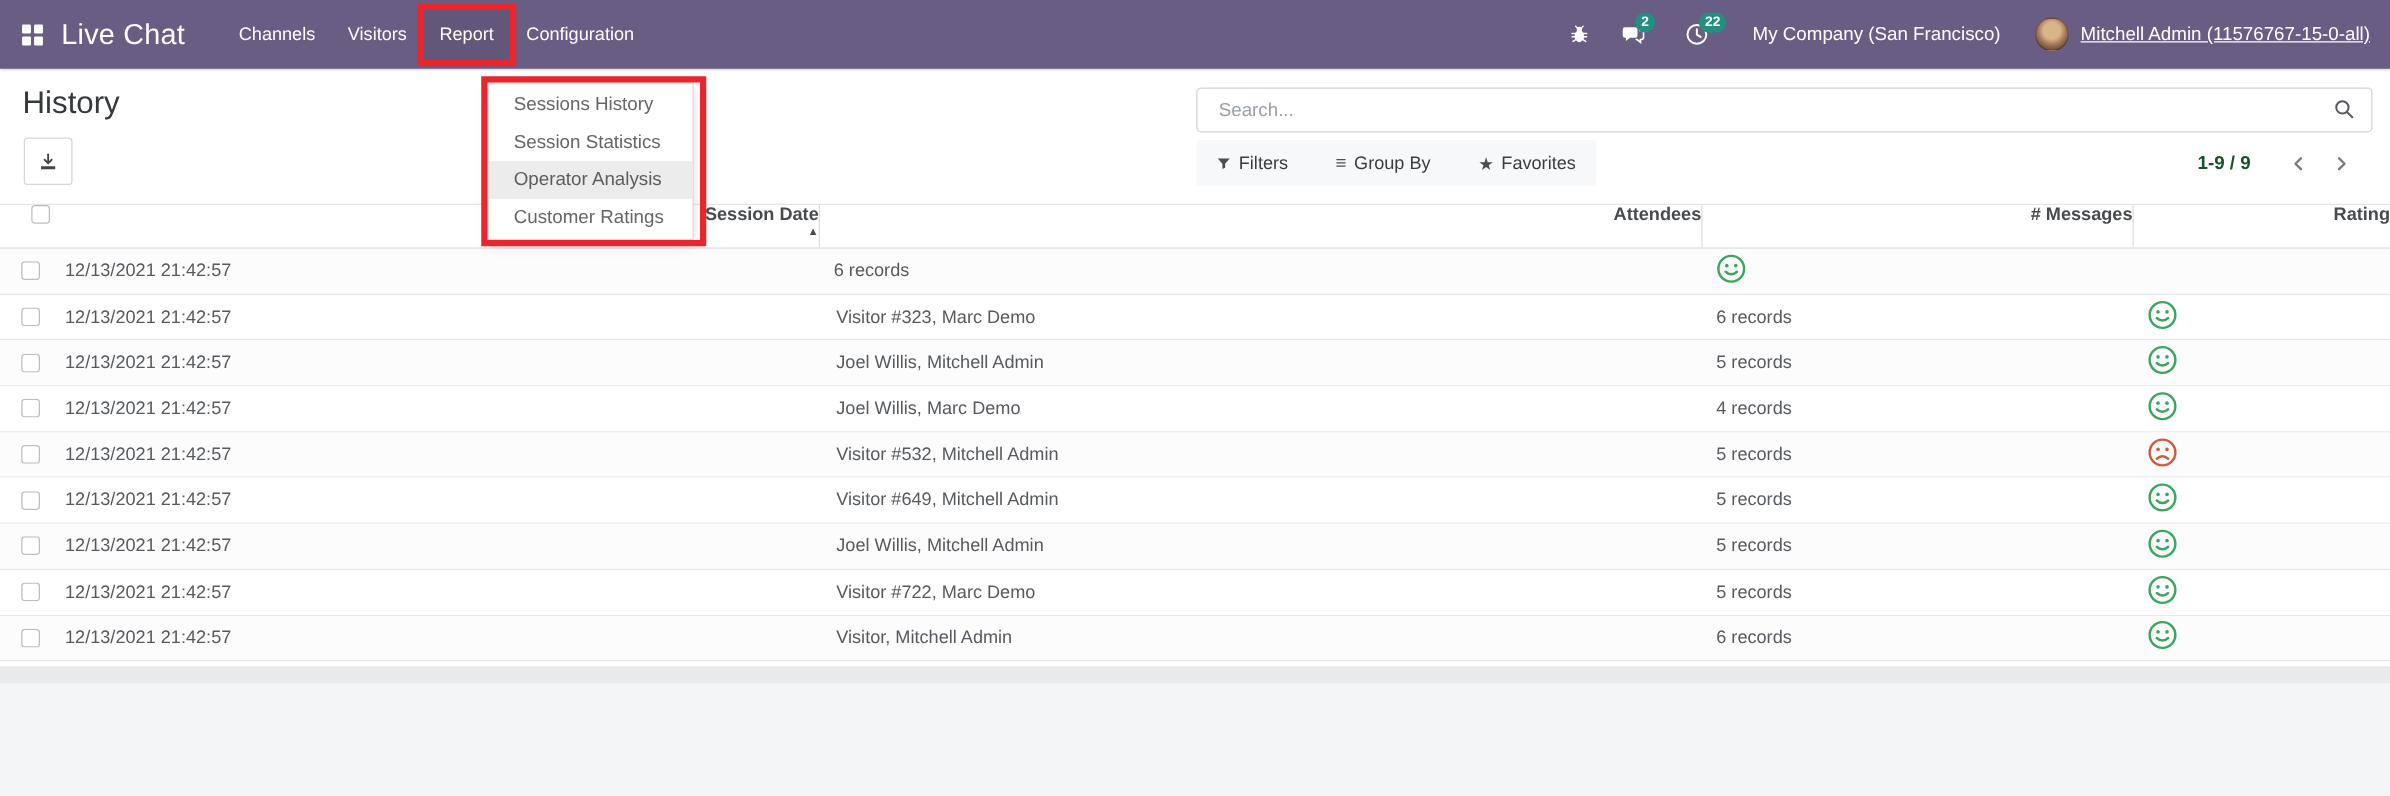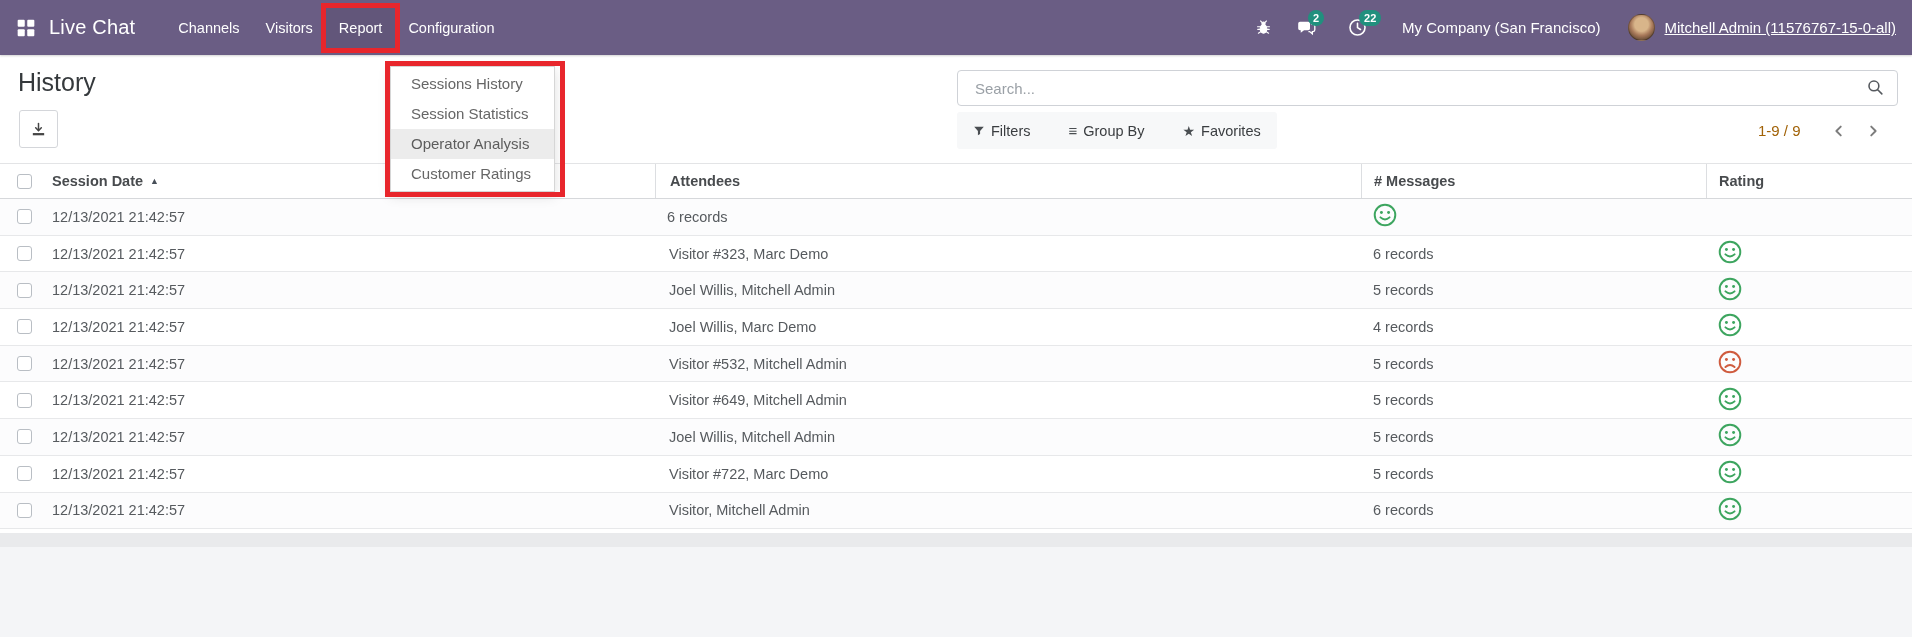--- a/index.html
+++ b/index.html
@@ -5,21 +5,21 @@
   * { margin:0; padding:0; box-sizing:border-box; }
   html,body { width:1912px; height:637px; }
   body { font-family:"Liberation Sans", sans-serif; background:#fff; }
   #app { position:relative; width:1912px; height:637px; overflow:hidden; background:#fff; }
 
   
   .navbar { position:absolute; top:0; left:0; right:0; height:55px;
     background:#6a5d84; display:flex; align-items:center; color:#fff;
     padding-left:16px; z-index:60; box-shadow:0 1px 2px rgba(0,0,0,.18); }
   .apps-icon { display:inline-flex; width:20px; height:20px; margin-right:13px; cursor:pointer; }
-  .brand { font-size:20px; font-weight:500; letter-spacing:.2px; margin-right:30px; cursor:pointer; }
+  .brand { font-size:23px; font-weight:500; letter-spacing:.2px; margin-right:30px; cursor:pointer; }
   .nav-items { display:flex; align-items:center; height:59px; }
   .nav-item { height:40px; display:flex; align-items:center; padding:0 13px;
     font-size:14.5px; color:#fff; cursor:pointer; white-space:nowrap; }
   .nav-item.annotated { background:rgba(0,0,0,.07); outline:5px solid #e8262c; }
   .nav-right { margin-left:auto; display:flex; align-items:center; padding-right:16px; }
   .icon-btn { position:relative; display:inline-flex; align-items:center; justify-content:center;
     cursor:pointer; }
   .icon-bug { margin-right:24px; }
   .icon-msg { margin-right:30px; }
   .icon-act { margin-right:34px; }
@@ -48,39 +48,39 @@
   .filter-bar { position:absolute; left:957px; top:112px; height:37px;
     display:inline-flex; align-items:center; background:#f7f8f9; border-radius:3px;
     padding:0 16px; gap:38px; }
   .fbtn { display:inline-flex; align-items:center; gap:6px; font-size:14.5px; color:#3a3d40;
     cursor:pointer; white-space:nowrap; }
   .fbtn .glyph { font-size:15px; color:#4a4e52; }
   .fbtn .glyph.star { font-size:14px; }
 
   .pager { position:absolute; left:1758px; top:112px; height:37px; display:flex;
     align-items:center; }
-  .pager-range { font-size:15px; color:#a16207; margin-right:26px; white-space:nowrap; }
+  .pager-range { font-size:15px; color:#14532d; margin-right:26px; white-space:nowrap;font-weight:bold; }
   .pager-btn { display:inline-flex; align-items:center; justify-content:center;
     width:24px; height:24px; cursor:pointer; margin-right:10px; color:#7c7c7c; }
 
   
   .dd-annotation { position:absolute; left:385px; top:61px; width:180px; height:136px;
     border:5px solid #e8262c; z-index:52; pointer-events:none; }
   .dropdown { position:absolute; left:390px; top:66px; width:165px; background:#fff;
     border:1px solid #d6d6d6; box-shadow:0 4px 12px rgba(0,0,0,.13); z-index:51; padding:2px 0; }
   .dd-item { height:30px; line-height:30px; padding-left:20px; font-size:15px;
     color:#666; cursor:pointer; white-space:nowrap; }
   .dd-item.active { background:#ececec; color:#5d5d5d; }
 
   
   .list { position:absolute; left:0; top:163px; right:0; }
   .grid-cols { display:grid; grid-template-columns:40px 615px 706px 345px 1fr; }
   .thead { height:36px; border-top:1px solid #e3e4e6; border-bottom:1px solid #d6d8db;
     font-weight:700; color:#484b4e; font-size:14.5px; background:#fff; }
-  .th { display:flex; align-items:center; height:100%; padding-left:12px; cursor:pointer; }
+  .th { display:flex; align-items:flex-end; height:100%; padding-left:12px; cursor:pointer;flex-direction:column; }
   .th.sel { padding-left:17px; cursor:default; }
   .th.sep { border-left:1px solid #dcdee1; }
   .th-attendees { padding-left:14px; }
   .sort-asc { font-size:9px; color:#474f58; margin-left:7px; }
   .tbody .row { height:36.7px; border-bottom:1px solid #e7e8ea; font-size:14.5px;
     color:#565a5e; cursor:pointer; background:#fff; align-items:center; }
   .tbody .row:nth-child(odd) { background:#fcfcfd; }
   .cell { padding-left:12px; white-space:nowrap; overflow:hidden; }
   .cell.sel { padding-left:17px; }
   .cell.att { padding-left:14px; }

